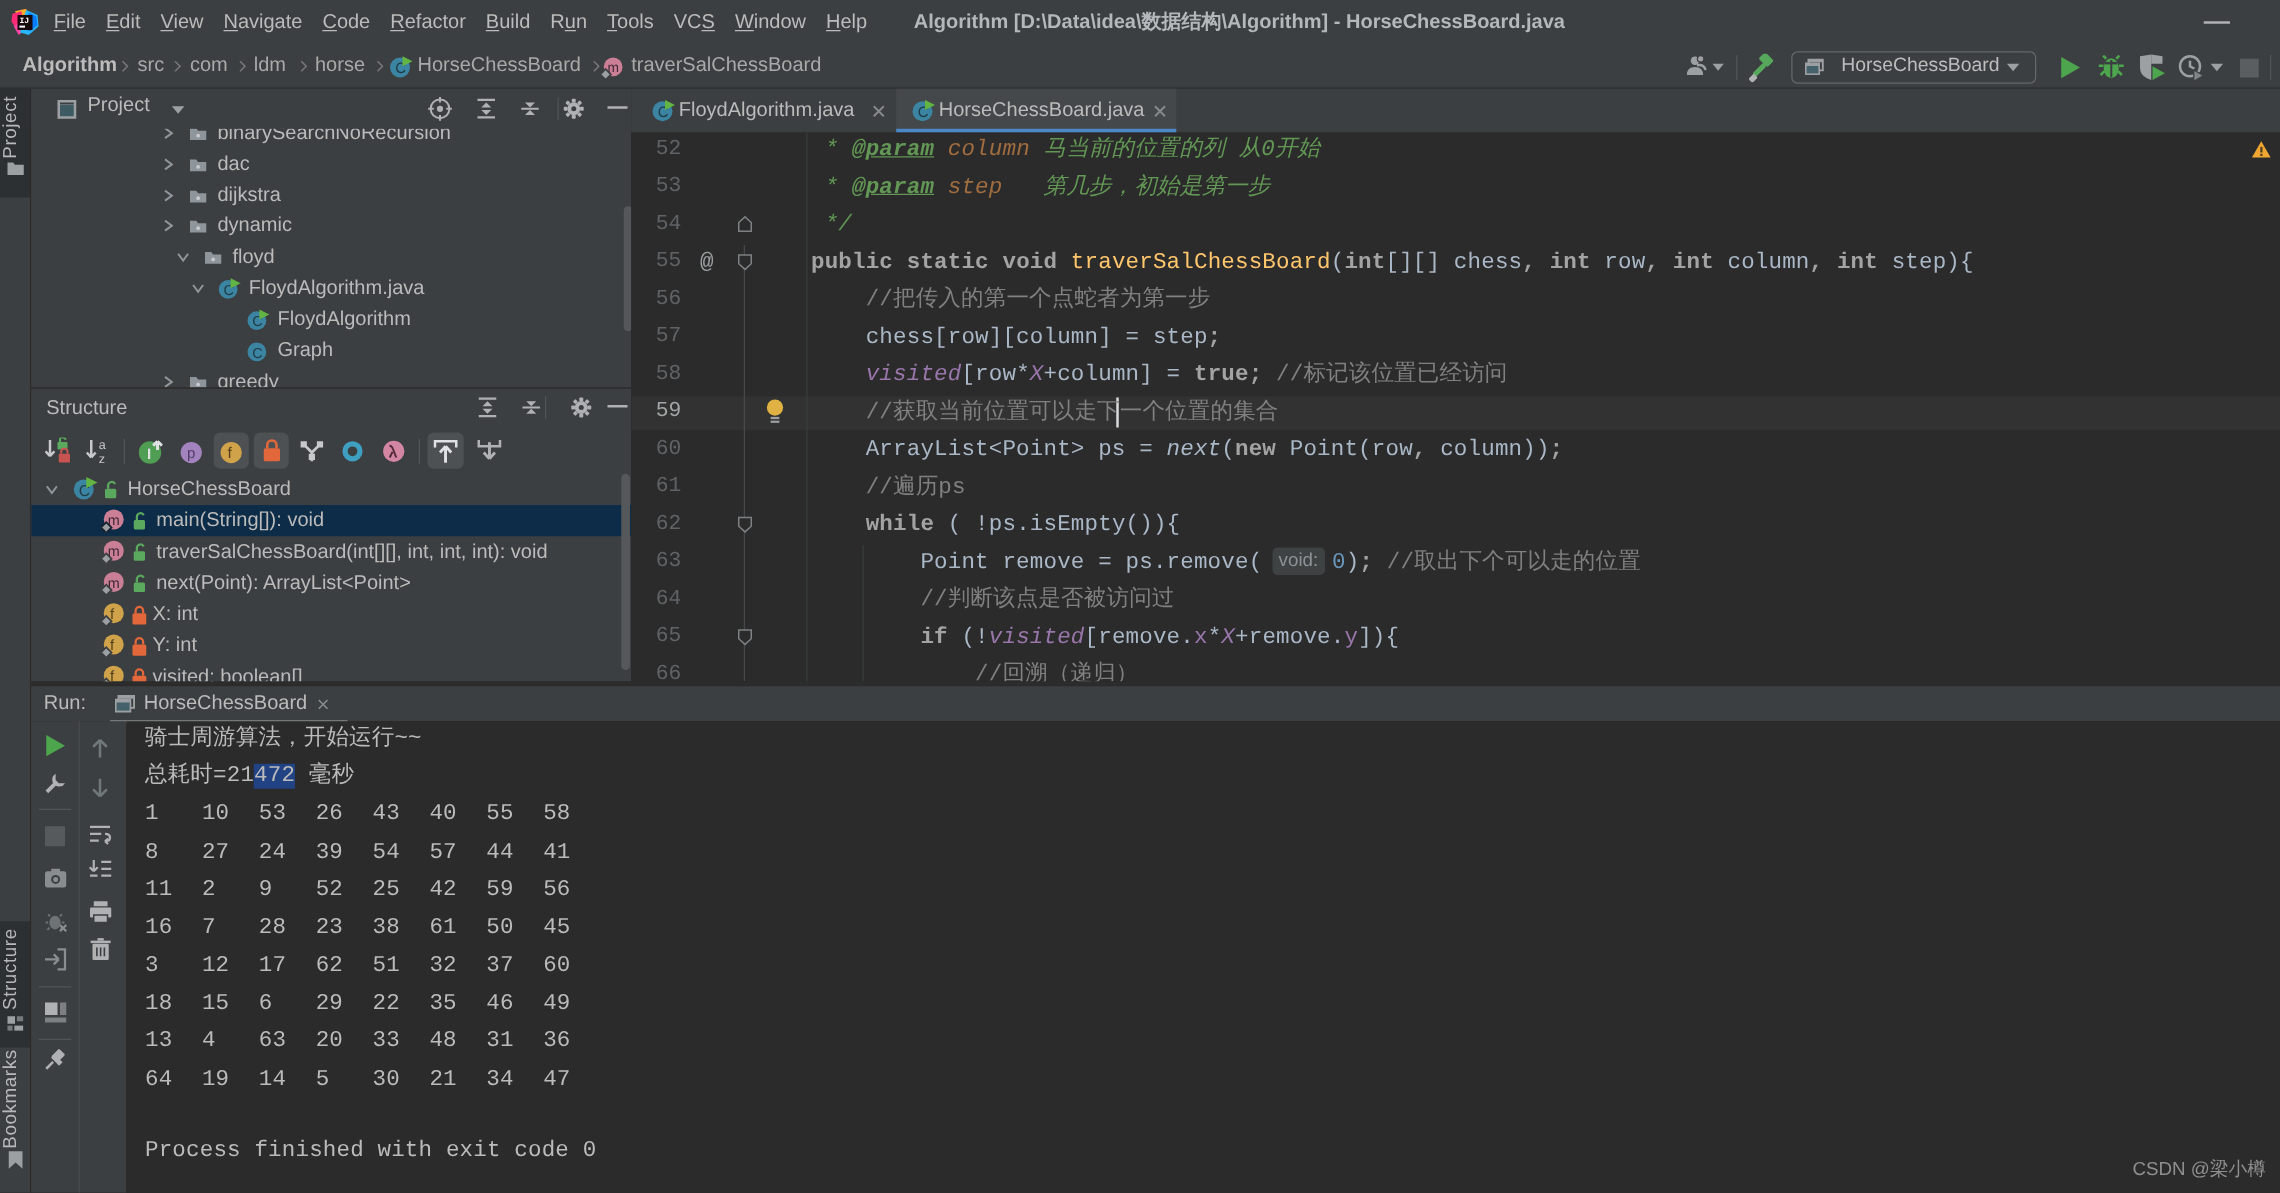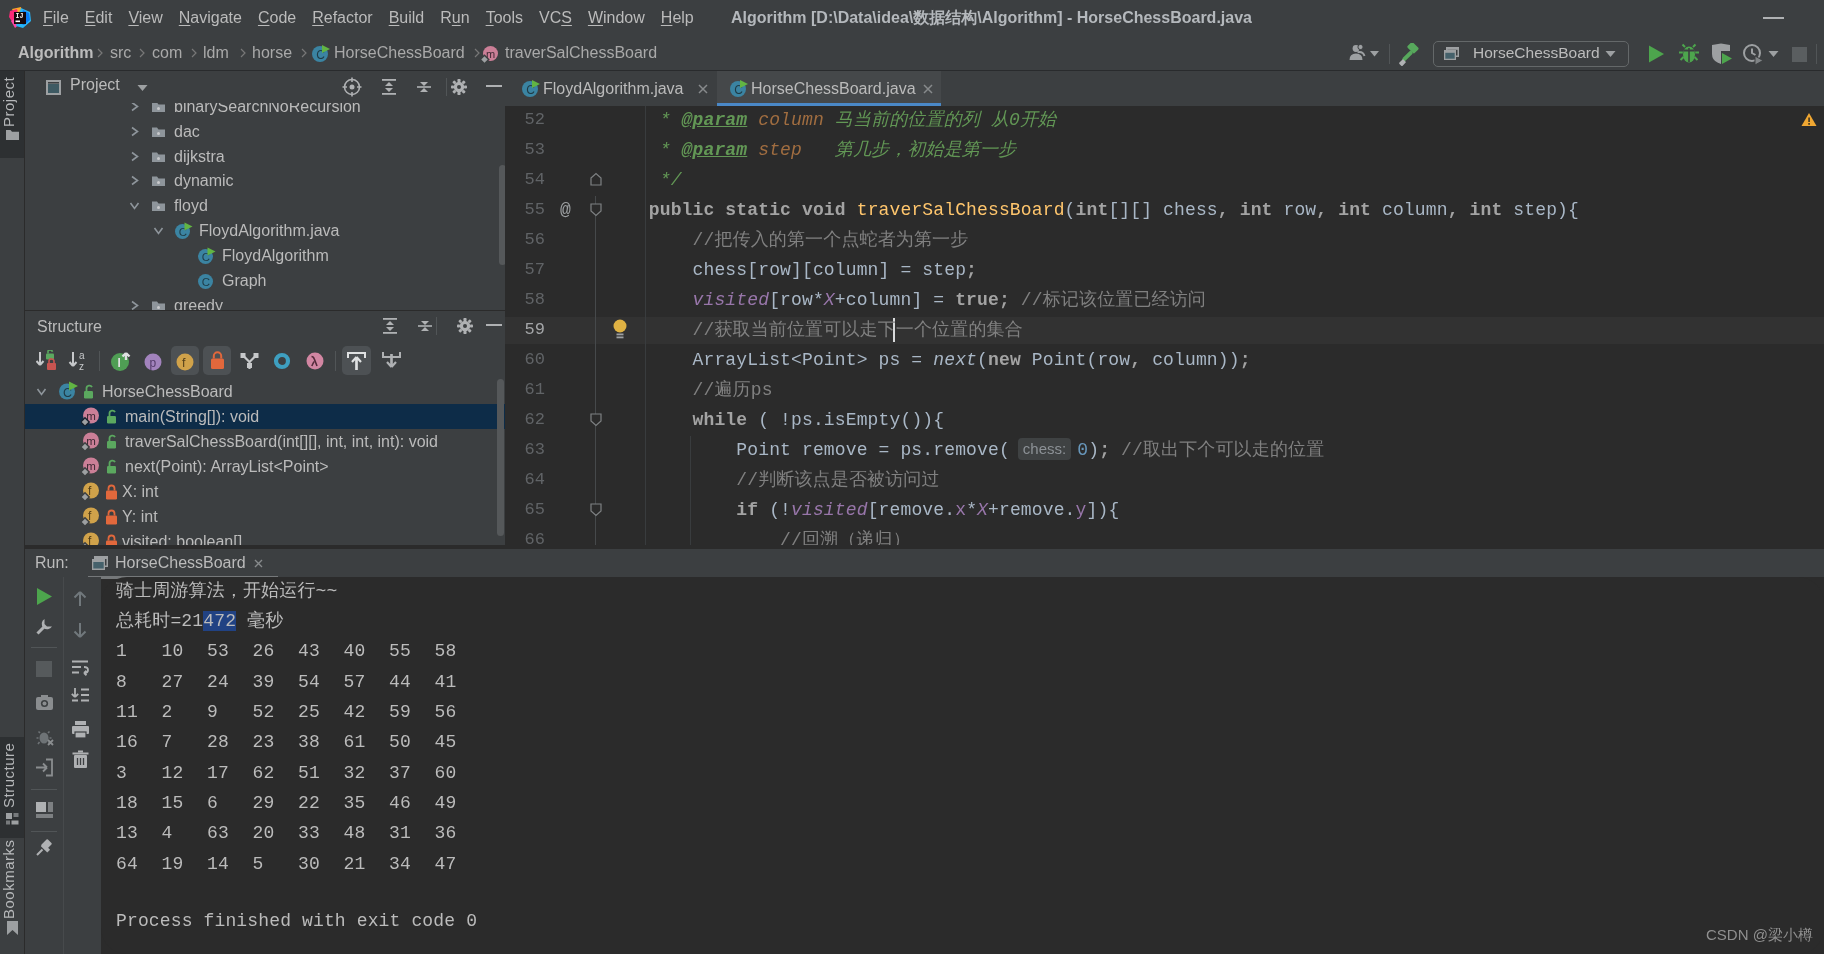--- a/index.html
+++ b/index.html
@@ -44,21 +44,21 @@
 .doc { color:#629755; font-style:italic; }
 .doctag { color:#629755; font-style:italic; font-weight:bold; text-decoration:underline; }
 .docval { color:#a06d40; font-style:italic; }
 .fld { color:#9876aa; }
 .sfld { color:#9876aa; font-style:italic; }
 .mdecl { color:#ffc66d; }
 .scall { color:#a9b7c6; font-style:italic; }
 
 #runhead { position:absolute; left:25px; top:547px; width:1799px; height:30px; background:#3c3f41; border-top:2px solid #2b2b2b; }
 #runtools { position:absolute; left:25px; top:577px; width:76px; height:377px; background:#3c3f41; }
-#console { position:absolute; left:101px; top:577px; width:1723px; height:377px; background:#2b2b2b; overflow:hidden;border-radius:26px; }
+#console { position:absolute; left:101px; top:577px; width:1723px; height:377px; background:#2b2b2b; overflow:hidden; }
 .conline { position:absolute; left:15px; height:30px; line-height:30px; color:#bbbbbb; }
 .n { display:inline-block; width:45.5px; }
 .inlay { display:inline-block; background:#3f4243; color:#8c9196; font-family:"Liberation Sans",sans-serif; font-size:15px; letter-spacing:0; border-radius:4px; padding:0 5px; margin-left:8px; margin-right:6px; height:22px; line-height:22px; vertical-align:1px; }
 #watermark { position:absolute; left:1706px; top:926px; font-size:15px; color:#8f8f8f; white-space:pre; }
 </style>
 </head>
 <body>
 <div id="app">
   <div id="titlebar">
     <svg class="abs" style="left:9px;top:7px" width="22" height="22" viewBox="0 0 22 22">
@@ -259,21 +259,21 @@
     <div class="trow" style="left:0;top:97.4px;width:480px">
       <svg class="abs" style="left:105px;top:7px" width="10" height="11">
           <path d="M2 1.5 L7.5 5.5 L2 9.5" stroke="#8e959b" fill="none" stroke-width="1.6"></path>
         </svg>
       <svg class="abs" style="left:126px;top:6px" width="15" height="13">
           <path d="M1 2.5 L6 2.5 L7.5 4.5 L14 4.5 L14 12 L1 12 Z" fill="#8e959b"></path>
           <circle cx="7.5" cy="8.5" r="1.5" fill="#c8cacc"></circle>
         </svg>
       <span style="position:absolute;left:149px">dynamic</span>
     </div>
-    <div class="trow" style="left:0;top:122.3px;width:480px">
+    <div class="trow" style="left:12px;top:122.3px;width:480px">
       <svg class="abs" style="left:104px;top:8px" width="11" height="10">
           <path d="M1.5 2 L5.5 7.5 L9.5 2" stroke="#8e959b" fill="none" stroke-width="1.6"></path>
         </svg>
       <svg class="abs" style="left:126px;top:6px" width="15" height="13">
           <path d="M1 2.5 L6 2.5 L7.5 4.5 L14 4.5 L14 12 L1 12 Z" fill="#8e959b"></path>
           <circle cx="7.5" cy="8.5" r="1.5" fill="#c8cacc"></circle>
         </svg>
       <span style="position:absolute;left:149px">floyd</span>
     </div>
     <div class="trow" style="left:0;top:147.2px;width:480px">
@@ -560,21 +560,21 @@
     <div class="cline mono" style="top:29px"><span class="doc">     * </span><span class="doctag">@param</span><span class="docval"> step</span><span class="doc">   第几步，初始是第一步</span></div>
     <div class="cline mono" style="top:59px"><span class="doc">     */</span></div>
     <div class="cline mono" style="top:89px"><span class="code">    </span><span class="kw">public static void </span><span class="mdecl">traverSalChessBoard</span><span class="code">(</span><span class="kw">int</span><span class="code">[][] chess</span><span class="kw">,</span><span class="code"> </span><span class="kw">int</span><span class="code"> row</span><span class="kw">,</span><span class="code"> </span><span class="kw">int</span><span class="code"> column</span><span class="kw">,</span><span class="code"> </span><span class="kw">int</span><span class="code"> step){</span></div>
     <div class="cline mono" style="top:119px"><span class="cmt">        //把传入的第一个点蛇者为第一步</span></div>
     <div class="cline mono" style="top:149px"><span class="code">        chess[row][column] = step</span><span class="kw">;</span></div>
     <div class="cline mono" style="top:179px"><span class="code">        </span><span class="sfld">visited</span><span class="code">[row*</span><span class="sfld">X</span><span class="code">+column] = </span><span class="kw">true;</span><span class="code"> </span><span class="cmt">//标记该位置已经访问</span></div>
     <div class="cline mono" style="top:209px"><span class="cmt">        //获取当前位置可以走下一个位置的集合</span></div>
     <div class="cline mono" style="top:239px"><span class="code">        ArrayList&lt;Point&gt; ps = </span><span class="scall">next</span><span class="code">(</span><span class="kw">new</span><span class="code"> Point(row</span><span class="kw">,</span><span class="code"> column))</span><span class="kw">;</span></div>
     <div class="cline mono" style="top:269px"><span class="cmt">        //遍历ps</span></div>
     <div class="cline mono" style="top:299px"><span class="code">        </span><span class="kw">while</span><span class="code"> ( !ps.isEmpty()){</span></div>
-    <div class="cline mono" style="top:329px"><span class="code">            Point remove = ps.remove(</span><span class="inlay">chess:</span><span class="num">0</span><span class="code">)</span><span class="kw">;</span><span class="code"> </span><span class="cmt">//取出下个可以走的位置</span></div>
+    <div class="cline mono" style="top:329px"><span class="code">            Point remove = ps.remove(</span><span class="inlay">void:</span><span class="num">0</span><span class="code">)</span><span class="kw">;</span><span class="code"> </span><span class="cmt">//取出下个可以走的位置</span></div>
     <div class="cline mono" style="top:359px"><span class="cmt">            //判断该点是否被访问过</span></div>
     <div class="cline mono" style="top:389px"><span class="code">            </span><span class="kw">if</span><span class="code"> (!</span><span class="sfld">visited</span><span class="code">[remove.</span><span class="fld">x</span><span class="code">*</span><span class="sfld">X</span><span class="code">+remove.</span><span class="fld">y</span><span class="code">]){</span></div>
     <div class="cline mono" style="top:419px"><span class="cmt">                //回溯（递归）</span></div>
   </div>
   <div id="runhead">
     <div class="abs" style="left:10px;top:0;height:28px;line-height:28px;font-size:16px;color:#bbbbbb">Run:</div>
     <svg class="abs" style="left:66px;top:6px" width="18" height="17" viewBox="0 0 18 17">
       <rect x="3" y="1" width="14" height="11" fill="#9da0a2"></rect>
       <rect x="4.5" y="4" width="11" height="6.5" fill="#3c3f41"></rect>
       <rect x="1" y="4" width="13" height="11" fill="#9da0a2"></rect>

